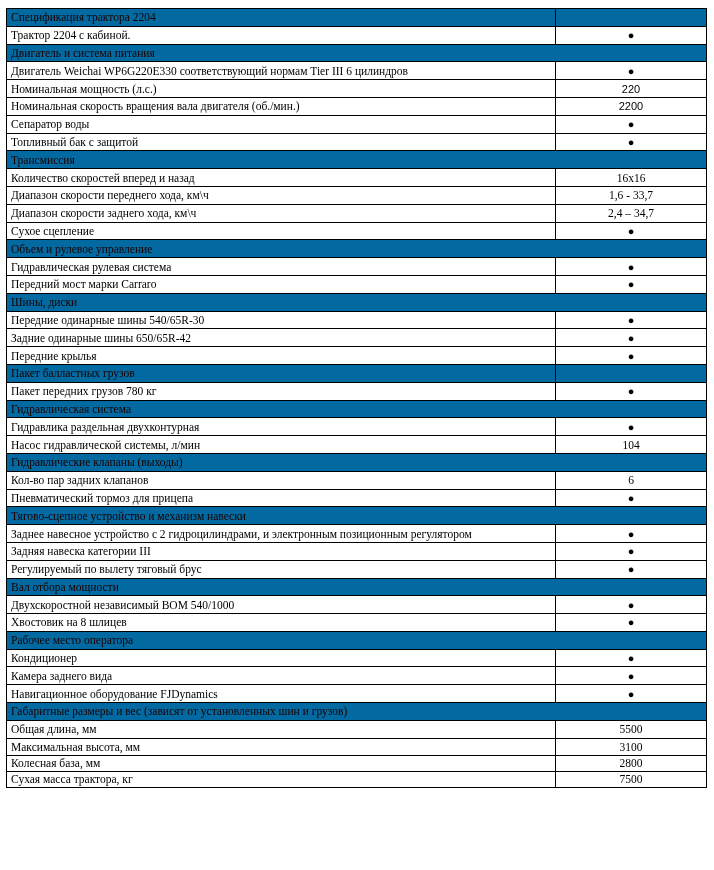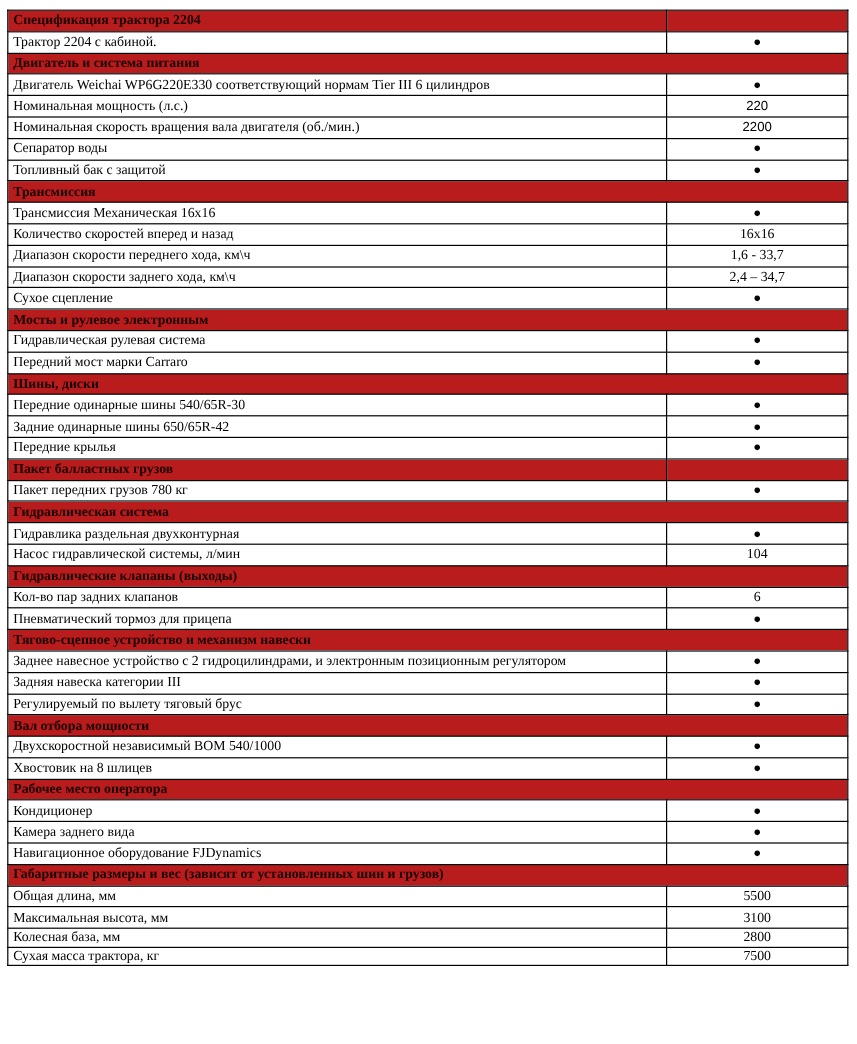--- a/index.html
+++ b/index.html
@@ -16,21 +16,21 @@
   table.spec td {
     border:1px solid #000;
     padding:0 4px;
     height:16.8px;
     line-height:14px;
     white-space:nowrap;
     overflow:hidden;
   }
   td.c-label { width:541px; }
   td.c-val { width:141px; text-align:center; }
-  tr.section td { background:#b91c1c; font-weight:bold; color:#1a0000; }
+  tr.section td { background:#0369a1; font-weight:normal; color:#1a0000; }
   tr.tail td { height:14.6px; line-height:13px;font-family:Liberation Serif, serif; }
   .val-num { font-family:"Liberation Sans", sans-serif; font-size:11px; }
   .val-serif { font-family:"Liberation Serif", serif; }
   .dot { font-size:11px; }
 </style>
 </head>
 <body>
 
 <table class="spec">
   <colgroup>
@@ -66,41 +66,37 @@
         <td class="c-val dot">●</td>
       </tr>
       <tr>
         <td class="c-label">Топливный бак с защитой</td>
         <td class="c-val dot">●</td>
       </tr>
       <tr class="section">
         <td class="c-label" colspan="2">Трансмиссия</td>
       </tr>
       <tr>
-        <td class="c-label">Трансмиссия Механическая 16x16</td>
-        <td class="c-val dot">●</td>
-      </tr>
-      <tr>
         <td class="c-label">Количество скоростей вперед и назад</td>
         <td class="c-val val-serif">16x16</td>
       </tr>
       <tr>
         <td class="c-label">Диапазон скорости переднего хода, км\ч</td>
         <td class="c-val val-serif">1,6 - 33,7</td>
       </tr>
       <tr>
         <td class="c-label">Диапазон скорости заднего хода, км\ч</td>
         <td class="c-val val-serif">2,4 – 34,7</td>
       </tr>
       <tr>
         <td class="c-label">Сухое сцепление</td>
         <td class="c-val dot">●</td>
       </tr>
       <tr class="section">
-        <td class="c-label" colspan="2">Мосты и рулевое электронным</td>
+        <td class="c-label" colspan="2">Объем и рулевое управление</td>
       </tr>
       <tr>
         <td class="c-label">Гидравлическая рулевая система</td>
         <td class="c-val dot">●</td>
       </tr>
       <tr>
         <td class="c-label">Передний мост марки Carraro</td>
         <td class="c-val dot">●</td>
       </tr>
       <tr class="section">

